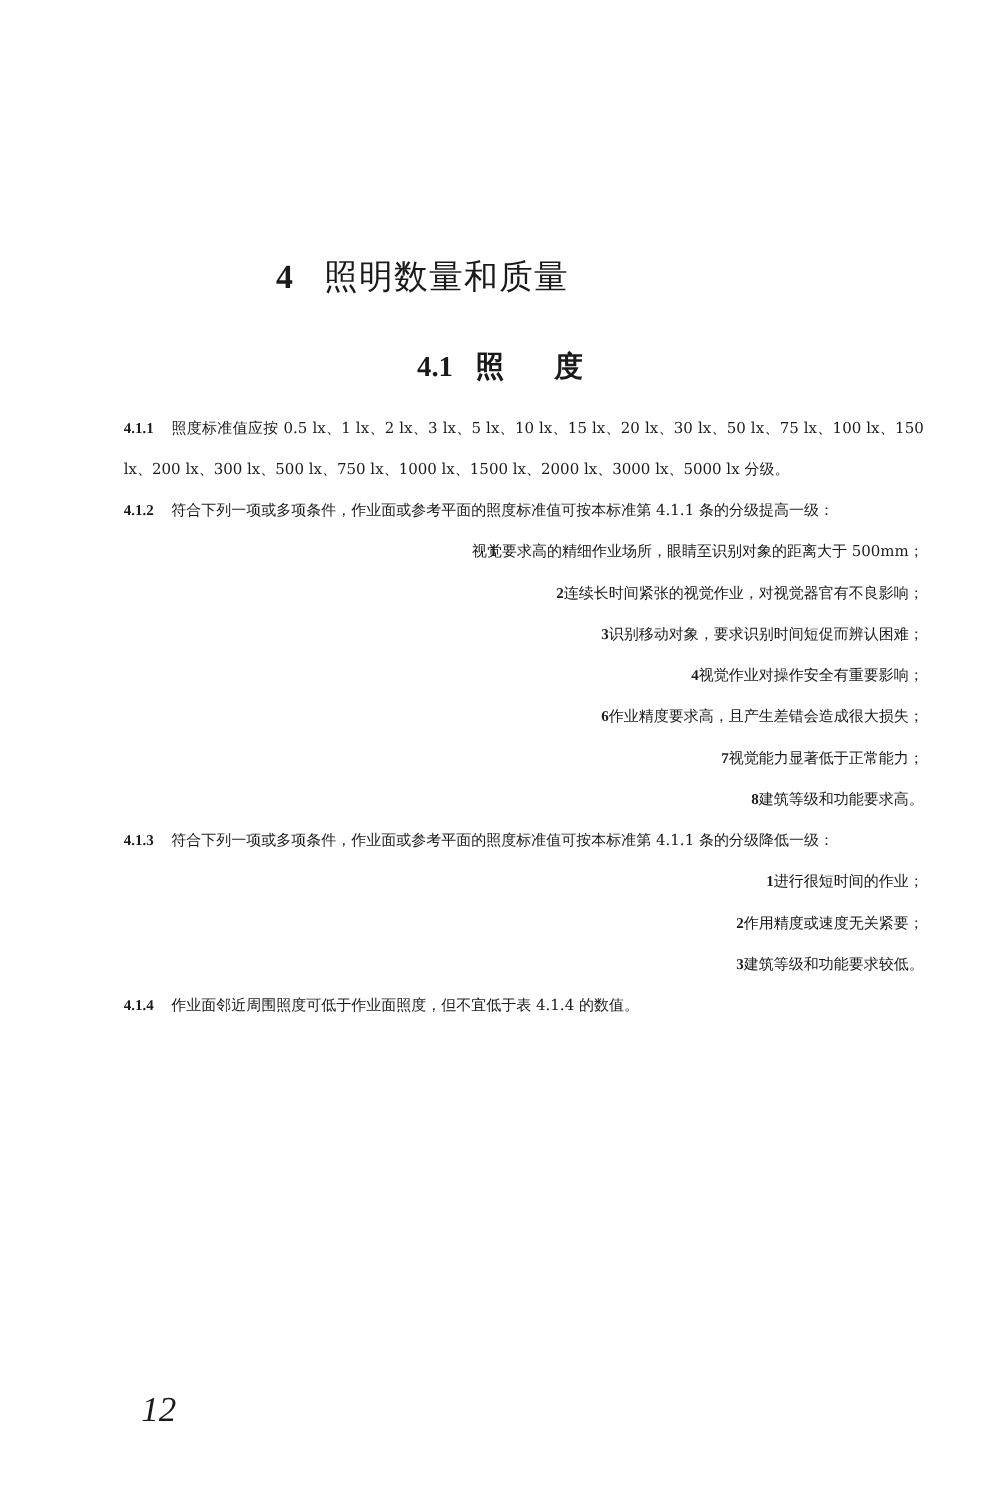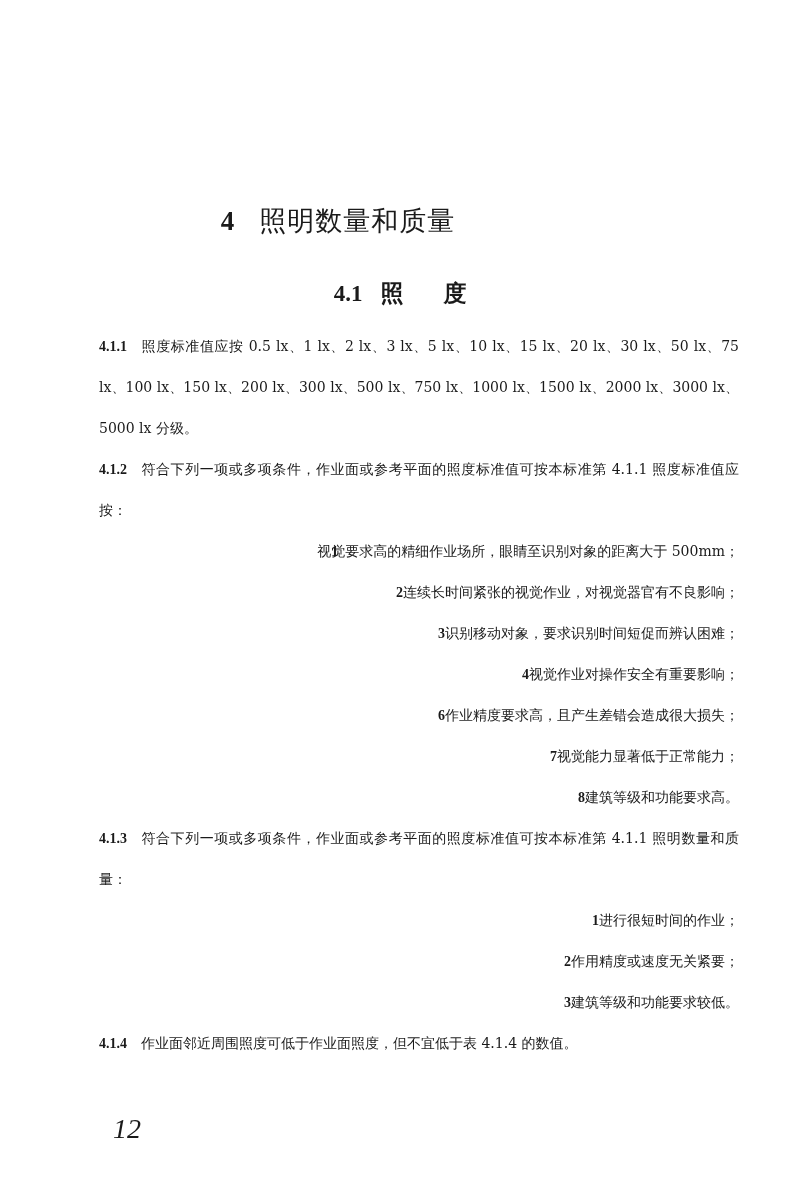--- a/index.html
+++ b/index.html
@@ -12,21 +12,21 @@
     position: absolute; top: 203px; left: 0; width: 676px; text-align: center;
     font-size: 27px; letter-spacing: 1px;
   }
   .chapter-title .num { font-weight: bold; margin-right: 24px; font-family: "Liberation Serif", serif; }
   .section-title {
     position: absolute; top: 278px; left: 0; width: 800px; text-align: center;
     font-size: 23px; font-weight: bold;
   }
   .section-title .gap { display: inline-block; width: 40px; }
   .section-title .num { margin-right: 18px; font-family: "Liberation Serif", serif; }
-  .body { position: absolute; top: 326px; left: 99px; width: 640px; font-size: 14px; line-height: 41px; }
+  .body { position: absolute; top: 326px; left: 99px; width: 640px; font-size: 12px; line-height: 33px; }
   .para { margin: 0; text-align: justify; text-align-last: left; }
   .clause-num { font-weight: bold; font-family: "Liberation Serif", serif; margin-right: 14px; }
   .item { margin: 0; padding-left: 41px; text-align: right; }
   .item .n { font-weight: bold; font-family: "Liberation Serif", serif; display: inline-block; width: 27px; }
   .item.wrap { padding-left: 0; text-indent: 41px; }
   .page-number {
     position: absolute; top: 1113px; left: 113px; font-size: 28px; font-style: italic;
     font-family: "Liberation Serif", serif;
   }
 </style>
@@ -40,32 +40,32 @@
 <div class="section-title">
   <span class="num">4.1</span><span>照</span><span class="gap"></span><span>度</span>
 </div>
 
 <div class="body">
   <p class="para">
     <span class="clause-num">4.1.1</span><span>照度标准值应按 0.5 lx、1 lx、2 lx、3 lx、5 lx、10 lx、15 lx、20 lx、30 lx、50 lx、75 lx、100 lx、150 lx、200 lx、300 lx、500 lx、750 lx、1000 lx、1500 lx、2000 lx、3000 lx、5000 lx 分级。</span>
   </p>
 
   <p class="para">
-    <span class="clause-num">4.1.2</span><span>符合下列一项或多项条件，作业面或参考平面的照度标准值可按本标准第 4.1.1 照度标准值应按：</span>
+    <span class="clause-num">4.1.2</span><span>符合下列一项或多项条件，作业面或参考平面的照度标准值可按本标准第 4.1.1 条的分级提高一级：</span>
   </p>
   <p class="item wrap"><span class="n">1</span><span>视觉要求高的精细作业场所，眼睛至识别对象的距离大于 500mm；</span></p>
   <p class="item"><span class="n">2</span><span>连续长时间紧张的视觉作业，对视觉器官有不良影响；</span></p>
   <p class="item"><span class="n">3</span><span>识别移动对象，要求识别时间短促而辨认困难；</span></p>
   <p class="item"><span class="n">4</span><span>视觉作业对操作安全有重要影响；</span></p>
   <p class="item"><span class="n">6</span><span>作业精度要求高，且产生差错会造成很大损失；</span></p>
   <p class="item"><span class="n">7</span><span>视觉能力显著低于正常能力；</span></p>
   <p class="item"><span class="n">8</span><span>建筑等级和功能要求高。</span></p>
 
   <p class="para">
-    <span class="clause-num">4.1.3</span><span>符合下列一项或多项条件，作业面或参考平面的照度标准值可按本标准第 4.1.1 照明数量和质量：</span>
+    <span class="clause-num">4.1.3</span><span>符合下列一项或多项条件，作业面或参考平面的照度标准值可按本标准第 4.1.1 条的分级降低一级：</span>
   </p>
   <p class="item"><span class="n">1</span><span>进行很短时间的作业；</span></p>
   <p class="item"><span class="n">2</span><span>作用精度或速度无关紧要；</span></p>
   <p class="item"><span class="n">3</span><span>建筑等级和功能要求较低。</span></p>
 
   <p class="para">
     <span class="clause-num">4.1.4</span><span>作业面邻近周围照度可低于作业面照度，但不宜低于表 4.1.4 的数值。</span>
   </p>
 </div>
 

